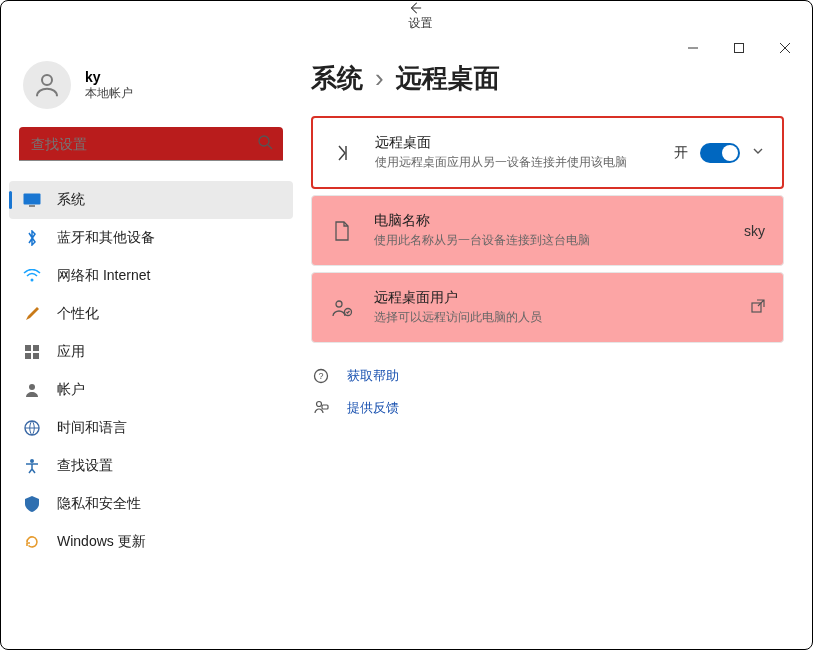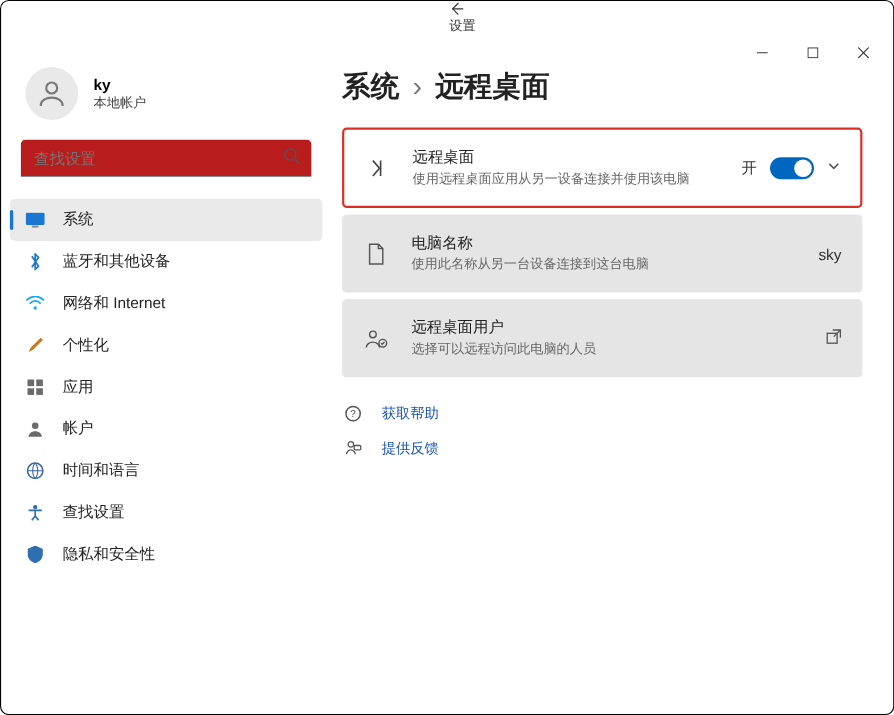--- a/index.html
+++ b/index.html
@@ -136,21 +136,21 @@
     color: #777;
     font-weight: 400;
   }
   .card {
     border: 1px solid #e6e6e6;
     border-radius: 4px;
     padding: 16px 18px;
     display: flex;
     align-items: center;
     margin-bottom: 6px;
-    background: #e5e5e5;
+    background: #fca5a5;
   }
   .card.highlight {
     border: 2px solid #d93025;
     background: #fff;
   }
   .card-icon {
     width: 24px; height: 24px;
     margin-right: 20px;
     color: #555;
     display: flex; align-items: center; justify-content: center;
@@ -330,20 +330,29 @@
         <span>查找设置</span>
       </div>
       <div class="nav-item">
         <span class="nav-icon">
             <svg width="14" height="16" viewBox="0 0 14 16">
               <path d="M7 0 L14 3 V8 C14 12 10 15 7 16 C4 15 0 12 0 8 V3 Z" fill="#2f6fb0"></path>
             </svg>
           </span>
         <span>隐私和安全性</span>
       </div>
+      <div class="nav-item">
+        <span class="nav-icon">
+            <svg width="16" height="16" viewBox="0 0 16 16">
+              <path d="M3 8a5 5 0 1 1 1.5 3.5" stroke="#e69b2e" fill="none" stroke-width="1.6"></path>
+              <path d="M3 12v-3h3" stroke="#e69b2e" fill="none" stroke-width="1.6"></path>
+            </svg>
+          </span>
+        <span>Windows 更新</span>
+      </div>
     </nav>
   </aside>
 
   <main class="main">
     <div class="breadcrumb">
       <span class="bc-part">系统</span>
       <span class="sep">›</span>
       <span>远程桌面</span>
     </div>
 

